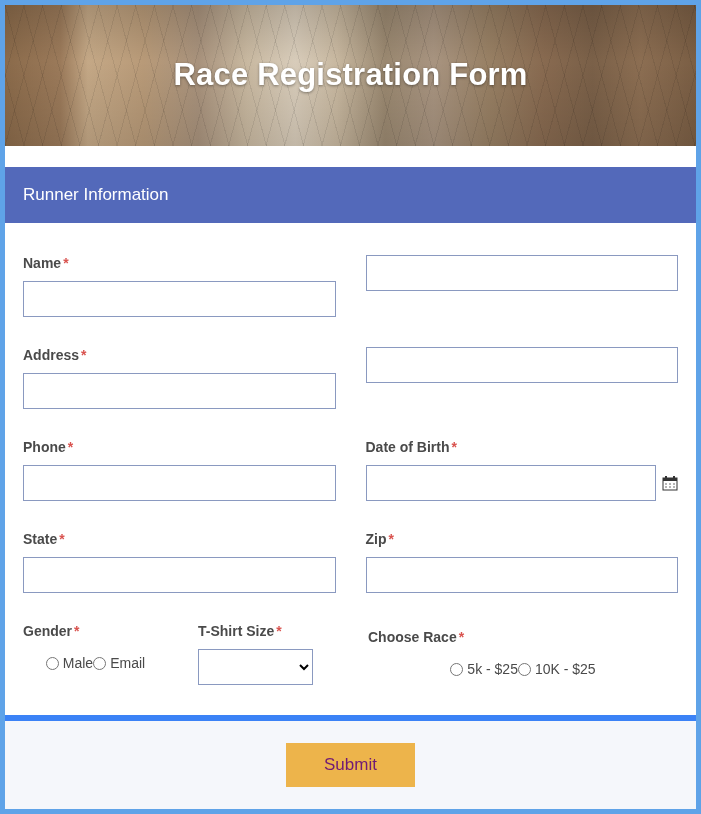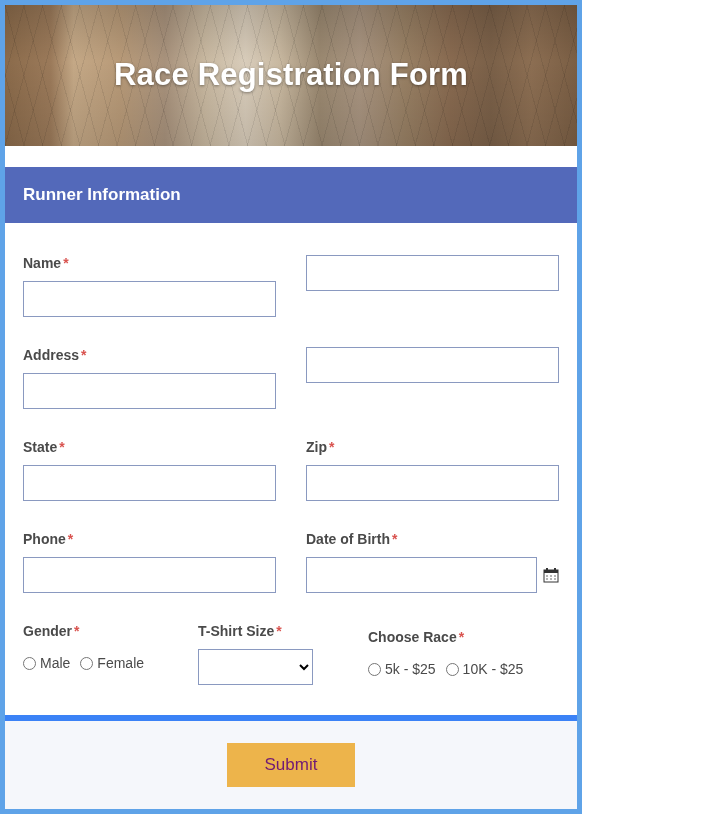--- a/index.html
+++ b/index.html
@@ -5,21 +5,21 @@
   * { box-sizing: border-box; margin: 0; padding: 0; }
   body {
     font-family: 'Segoe UI', Tahoma, Geneva, Verdana, sans-serif;
     background: #fff;
     width: 701px;
     height: 814px;
     overflow: hidden;
   }
   .outer {
     border: 5px solid #5fa3e8;
-    width: 582px;
+    width: 701px;
     height: 814px;
     background: #fff;
     display: flex;
     flex-direction: column;
   }
   .hero {
     height: 146px;
     position: relative;
     display: flex;
     align-items: center;
@@ -47,21 +47,21 @@
     font-weight: 600;
     text-shadow: 0 1px 3px rgba(0,0,0,0.4);
     letter-spacing: 0.2px;
   }
   .hero-gap { height: 22px; background: #fff; }
   .section-header {
     background: #5369ba;
     color: #fff;
     padding: 18px 18px;
     font-size: 17px;
-    font-weight: 700;
+    font-weight: 400;
   }
   .form-body {
     flex: 1;
     background: #fff;
     padding: 32px 18px 20px 18px;
     border-bottom: 6px solid #3b82f6;
   }
   .row {
     display: flex;
     gap: 30px;
@@ -96,24 +96,24 @@
     height: 36px;
     border: 1px solid #8a99c0;
     background: #fff;
     font-size: 14px;
     padding: 0 4px;
     width: 115px;
   }
   .radio-row {
     display: flex;
     align-items: center;
-    gap: 10px;
     padding-top: 6px;
     font-size: 14px;
     color: #4a4a4a;
+    justify-content: center;
   }
   .radio-item { display: flex; align-items: center; gap: 4px; }
   .radio-item input { width: 13px; height: 13px; }
   .footer {
     background: #f5f7fb;
     padding: 22px 0;
     display: flex;
     justify-content: center;
   }
   .submit-btn {
@@ -157,35 +157,20 @@
     </div>
 
     <div class="row">
       <div class="field">
         <div class="label">
           <span>Address</span><span class="req">*</span>
         </div>
         <input class="text-input" type="text" value="" style="">
       </div>
       <div class="field">
-        <input class="text-input" type="text" value="" style="">
-      </div>
-    </div>
-
-    <div class="row">
-      <div class="field">
-        <div class="label">
-          <span>State</span><span class="req">*</span>
-        </div>
-        <input class="text-input" type="text" value="" style="">
-      </div>
-      <div class="field">
-        <div class="label">
-          <span>Zip</span><span class="req">*</span>
-        </div>
         <input class="text-input" type="text" value="" style="">
       </div>
     </div>
 
     <div class="row">
       <div class="field">
         <div class="label">
           <span>Phone</span><span class="req">*</span>
         </div>
         <input class="text-input" type="text" value="" style="">
@@ -205,33 +190,48 @@
               <circle cx="8" cy="9" r="0.7" fill="#333"></circle>
               <circle cx="12" cy="9" r="0.7" fill="#333"></circle>
             <circle cx="4" cy="12" r="0.7" fill="#333"></circle>
               <circle cx="8" cy="12" r="0.7" fill="#333"></circle>
               <circle cx="12" cy="12" r="0.7" fill="#333"></circle>
           </svg>
         </div>
       </div>
     </div>
 
+    <div class="row">
+      <div class="field">
+        <div class="label">
+          <span>State</span><span class="req">*</span>
+        </div>
+        <input class="text-input" type="text" value="" style="">
+      </div>
+      <div class="field">
+        <div class="label">
+          <span>Zip</span><span class="req">*</span>
+        </div>
+        <input class="text-input" type="text" value="" style="">
+      </div>
+    </div>
+
     <div class="row row-last">
       <div class="field field-gender">
         <div class="label">
           <span>Gender</span><span class="req">*</span>
         </div>
         <div class="radio-row">
           <label class="radio-item">
             <input type="radio" name="gender" style="">
             <span>Male</span>
           </label>
           <label class="radio-item">
             <input type="radio" name="gender" style="">
-            <span>Female</span>
+            <span>Email</span>
           </label>
         </div>
       </div>
 
       <div class="field field-tshirt">
         <div class="label">
           <span>T-Shirt Size</span><span class="req">*</span>
         </div>
         <select class="select">
           <option></option>

